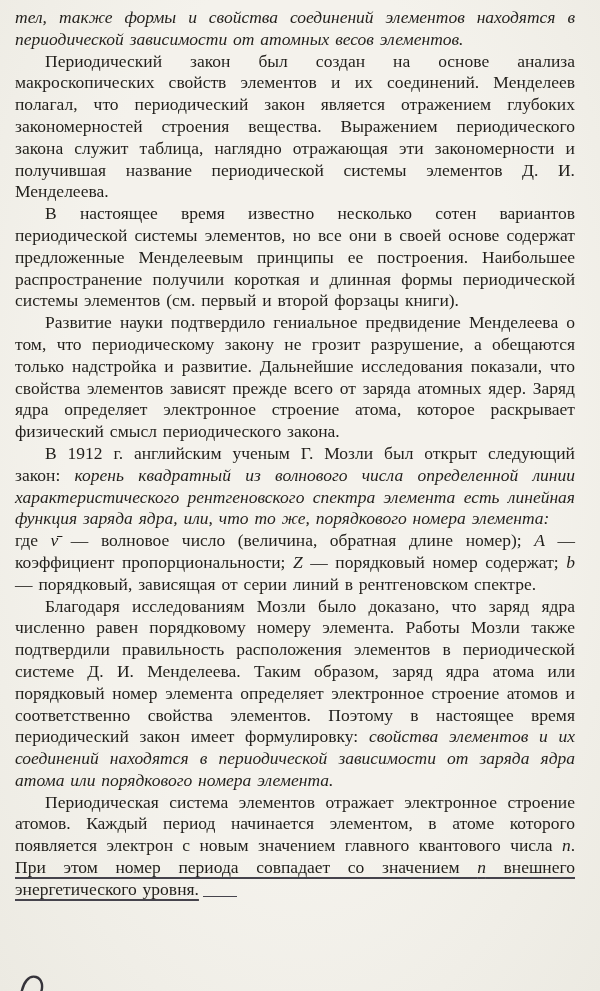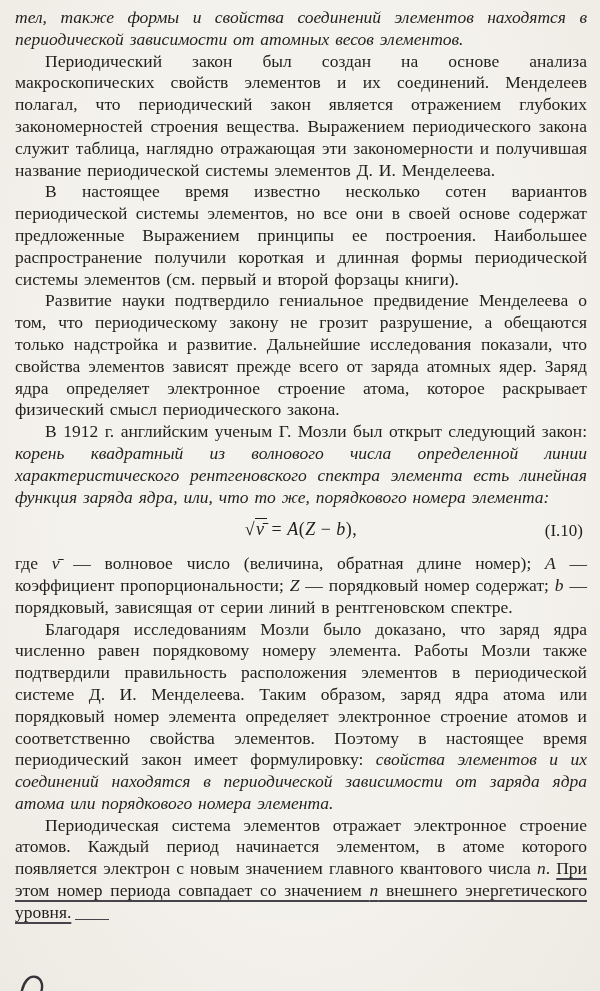--- a/index.html
+++ b/index.html
@@ -2,21 +2,21 @@
 <html lang="ru"><head>
 <meta charset="utf-8">
 <style>
   html, body { margin: 0; padding: 0; background: #d8d6d0; }
   .page {
     position: relative;
     width: 600px;
     height: 991px;
     box-sizing: border-box;
     margin: 0 auto;
-    padding: 7px 13px 0 15px;
+    padding: 7px 25px 0 15px;
     background: radial-gradient(ellipse at 50% 42%, #f4f2ec 55%, #eceae2 100%);
     color: #211f1b;
     font-family: "Liberation Serif", "DejaVu Serif", serif;
     font-size: 17.5px;
     line-height: 21.8px;
     text-align: justify;
     overflow: hidden;
   }
   .para { margin: 0; word-spacing: 1.5px; }
   .para.indent { text-indent: 30px; }
@@ -68,30 +68,26 @@
 </style>
 </head>
 <body>
 
 <div class="page">
 
   <p class="para"><span class="em">тел, также формы и свойства соединений элементов находятся в периодической зависимости от атомных весов элементов.</span></p>
 
   <p class="para indent"><span>Периодический закон был создан на основе анализа макроскопических свойств элементов и их соединений. Менделеев полагал, что периодический закон является отражением глубоких закономерностей строения вещества. Выражением периодического закона служит таблица, наглядно отражающая эти закономерности и получившая название периодической системы элементов Д. И. Менделеева.</span></p>
 
-  <p class="para indent"><span>В настоящее время известно несколько сотен вариантов периодической системы элементов, но все они в своей основе содержат предложенные Выражением принципы ее построения. Наибольшее распространение получили короткая и длинная формы периодической системы элементов (см. первый и второй форзацы книги).</span></p>
+  <p class="para indent"><span>В настоящее время известно несколько сотен вариантов периодической системы элементов, но все они в своей основе содержат предложенные Менделеевым принципы ее построения. Наибольшее распространение получили короткая и длинная формы периодической системы элементов (см. первый и второй форзацы книги).</span></p>
 
   <p class="para indent"><span>Развитие науки подтвердило гениальное предвидение Менделеева о том, что периодическому закону не грозит разрушение, а обещаются только надстройка и развитие. Дальнейшие исследования показали, что свойства элементов зависят прежде всего от заряда атомных ядер. Заряд ядра определяет электронное строение атома, которое раскрывает физический смысл периодического закона.</span></p>
 
   <p class="para indent"><span>В 1912 г. английским ученым Г. Мозли был открыт следующий закон: </span><span class="em">корень квадратный из волнового числа определенной линии характеристического рентгеновского спектра элемента есть линейная функция заряда ядра, или, что то же, порядкового номера элемента:</span></p>
 
-  <div class="formula-row">
-    <span class="formula"><span class="sqrt">√</span><span class="radicand">ν̄</span><span> = </span><span class="var">A</span><span>(</span><span class="var">Z</span><span> − </span><span class="var">b</span><span>),</span></span>
-    <span class="eq-number">(I.10)</span>
-  </div>
 
   <p class="para"><span>где </span><span class="nu">ν̄</span><span> — волновое число (величина, обратная длине номер); </span><span class="var">A</span><span> — коэффициент  пропорциональности; </span><span class="var">Z</span><span> — порядковый номер содержат; </span><span class="var">b</span><span> — порядковый, зависящая от серии линий в рентгеновском спектре.</span></p>
 
   <p class="para indent"><span>Благодаря исследованиям Мозли было доказано, что заряд ядра численно равен порядковому номеру элемента. Работы Мозли также подтвердили правильность расположения элементов в периодической системе Д. И. Менделеева. Таким образом, заряд ядра атома или порядковый номер элемента определяет электронное строение атомов и соответственно свойства элементов. Поэтому в настоящее время периодический закон имеет формулировку: </span><span class="em">свойства элементов и их соединений находятся в периодической зависимости от заряда ядра атома или порядкового номера элемента.</span></p>
 
   <p class="para indent"><span>Периодическая система элементов отражает электронное строение атомов. Каждый период начинается элементом, в атоме которого появляется электрон с новым значением главного квантового числа </span><span class="var">n</span><span>. </span><span class="pen-underline">При этом номер периода совпадает со значением </span><span class="var pen-underline">n</span><span class="pen-underline"> внешнего энергетического уровня.</span><span class="pen-tail"></span></p>
 
   <svg class="corner-mark" width="30" height="26" viewBox="0 0 30 26" aria-hidden="true">
     <path d="M3 25 C 5 12, 11 5, 18 7 C 24 9, 26 16, 22 25" stroke="#36343b" stroke-width="2.4" fill="none" stroke-linecap="round"></path>
   </svg>

